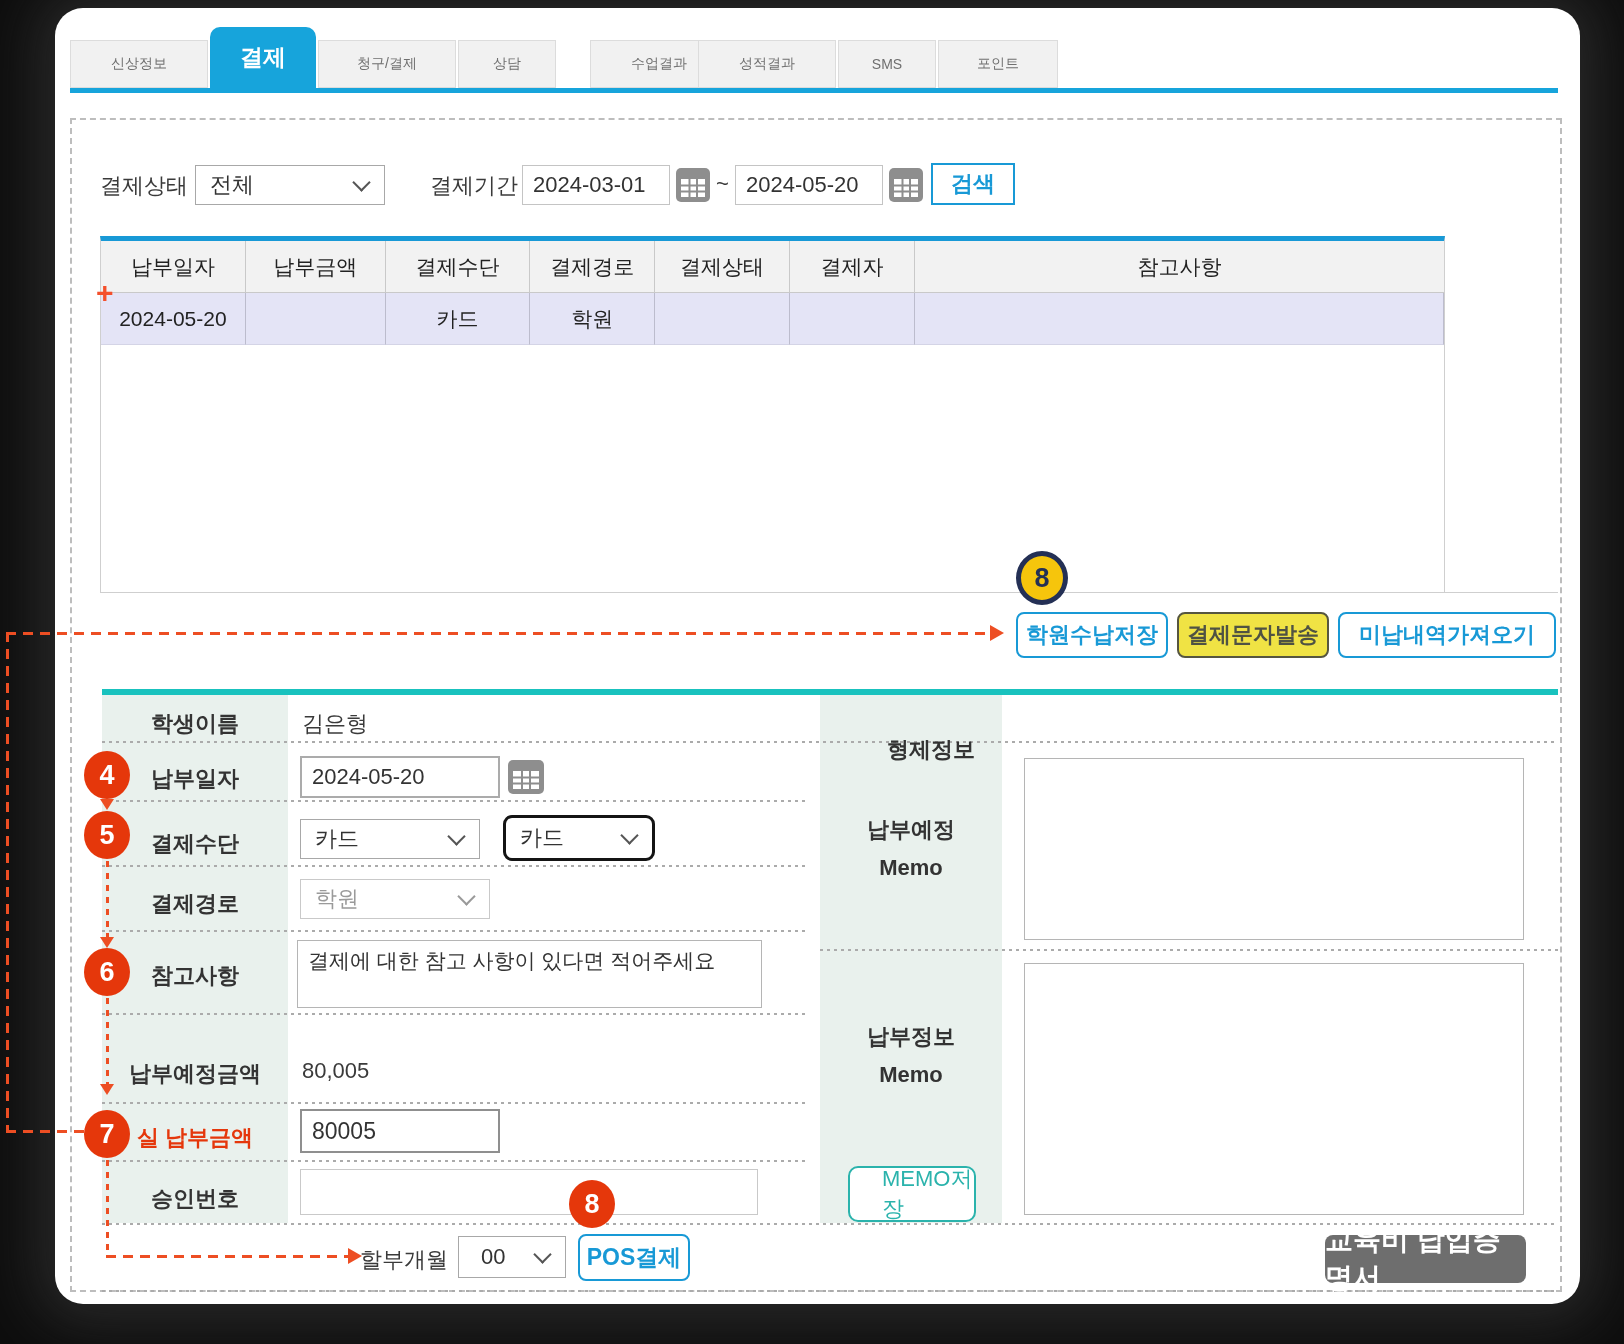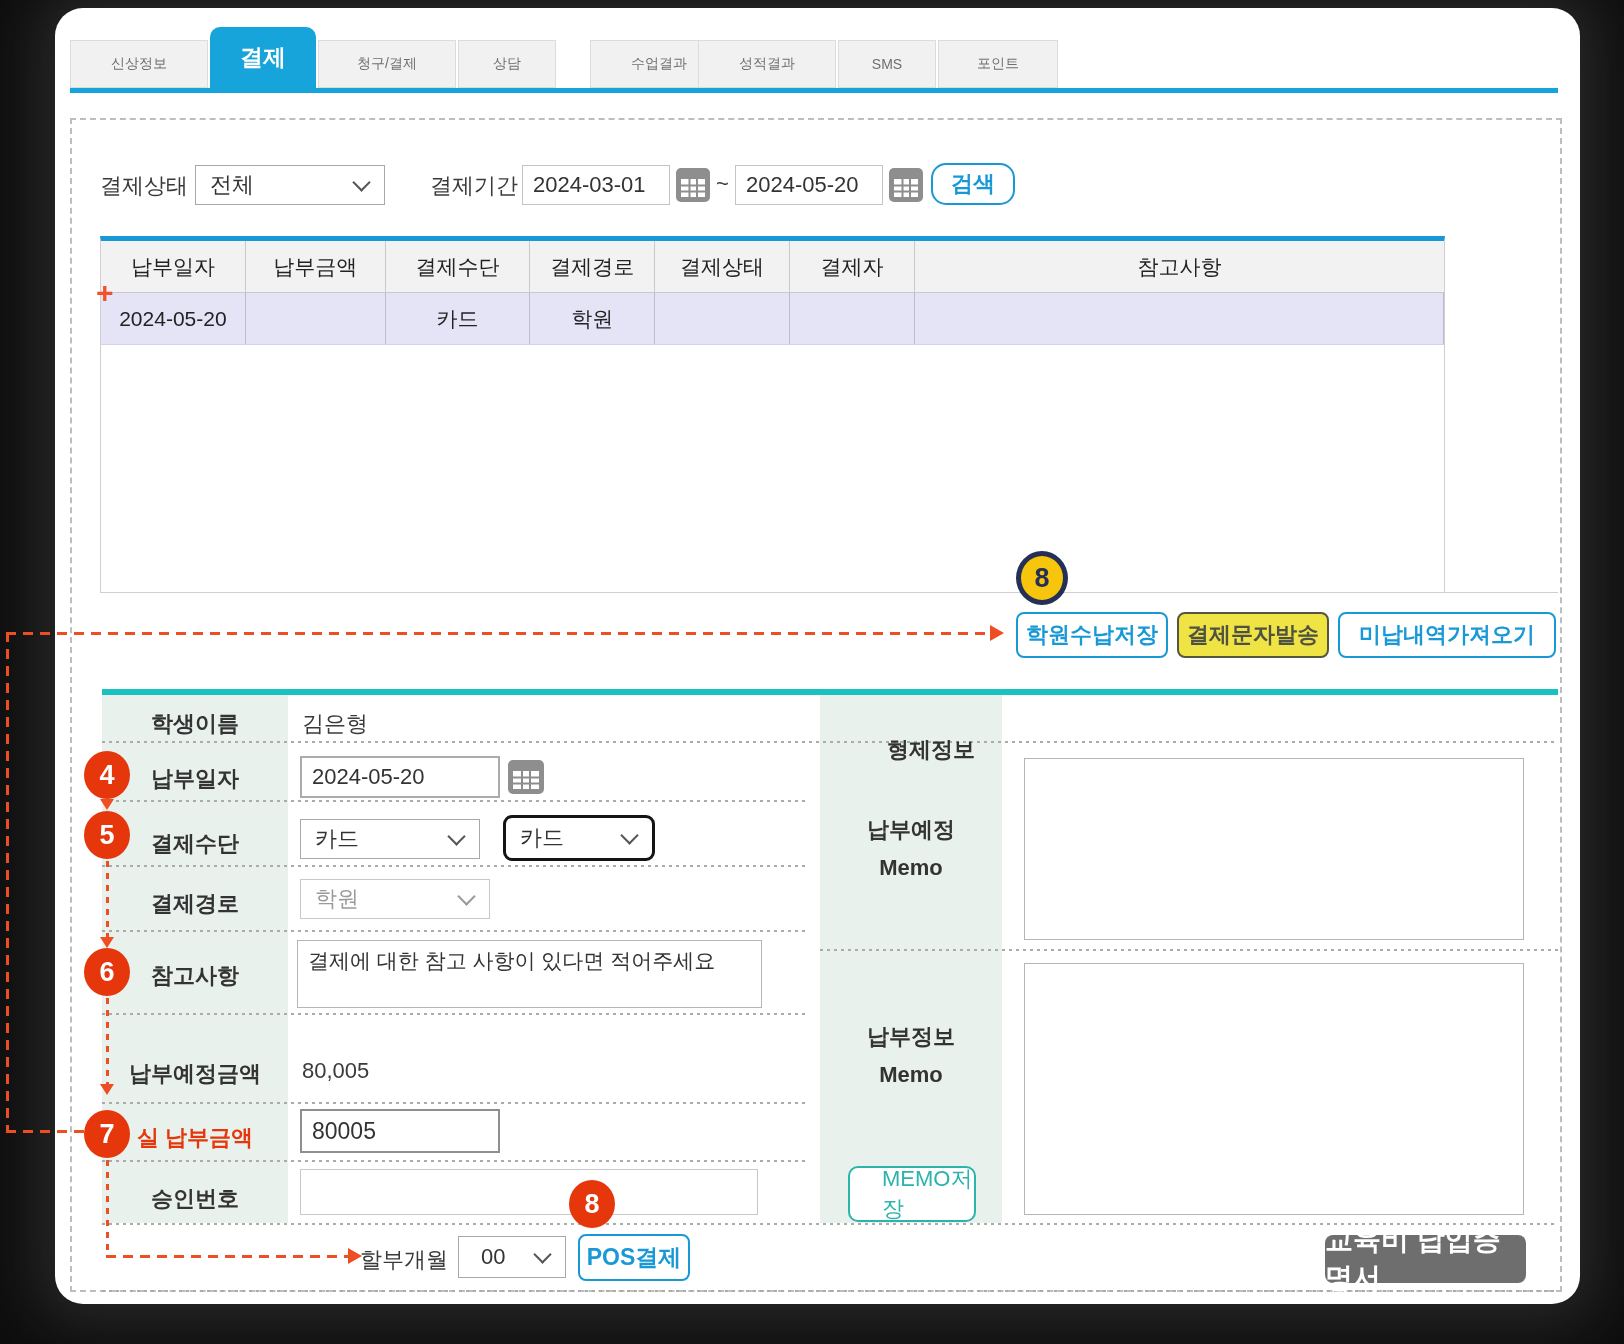--- a/index.html
+++ b/index.html
@@ -121,21 +121,21 @@
   <span class="abs cal-ico" style="left:889px;top:168px;">
     <svg width="34" height="34" viewBox="0 0 34 34">
         <rect width="34" height="34" rx="5" fill="#8e8e8e"></rect>
         <rect x="5" y="11" width="24" height="18" fill="#fff"></rect>
         <rect x="12.5" y="11" width="2" height="18" fill="#8e8e8e"></rect>
         <rect x="20" y="11" width="2" height="18" fill="#8e8e8e"></rect>
         <rect x="5" y="16.5" width="24" height="2" fill="#8e8e8e"></rect>
         <rect x="5" y="22.5" width="24" height="2" fill="#8e8e8e"></rect>
       </svg>
   </span>
-  <div class="abs btn-blue" style="left:931px;top:163px;width:84px;height:42px;border-radius:15px;">검색</div>
+  <div class="abs btn-blue" style="left:931px;top:163px;width:84px;height:42px;border-radius:0;">검색</div>
 
   <div id="tablebox" class="abs">
     <div class="trow thead">
       <div class="tcell" style="width:145px;">납부일자</div>
       <div class="tcell" style="width:140px;">납부금액</div>
       <div class="tcell" style="width:145px;">결제수단</div>
       <div class="tcell" style="width:125px;">결제경로</div>
       <div class="tcell" style="width:135px;">결제상태</div>
       <div class="tcell" style="width:125px;">결제자</div>
       <div class="tcell" style="width:530px;">참고사항</div>

